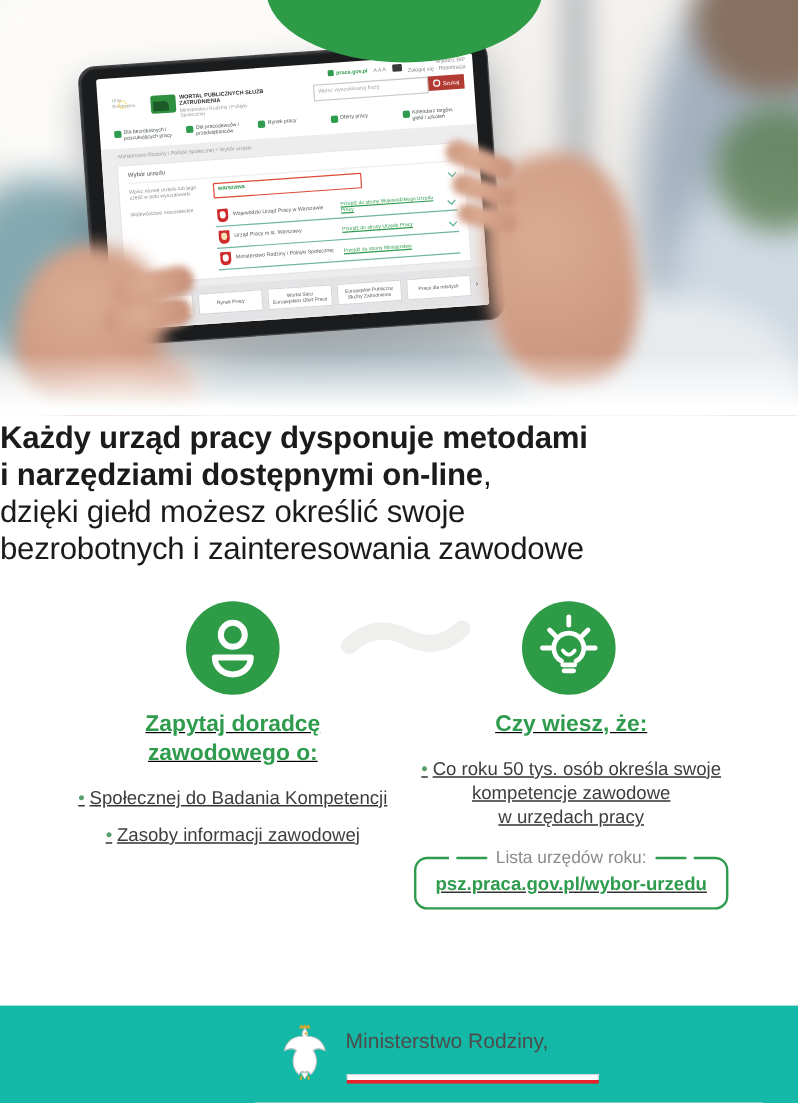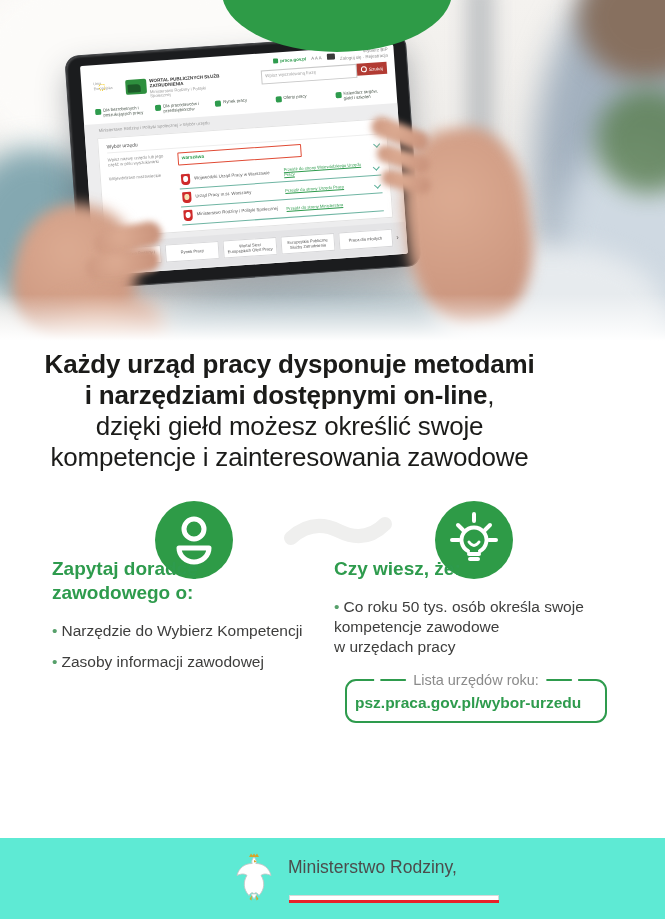--- a/index.html
+++ b/index.html
@@ -87,46 +87,46 @@
   .h-rf1{left:370px;top:124px;width:60px;height:20px;border-radius:10px;filter:blur(3px);transform:rotate(21deg);}
   .h-rf2{left:376px;top:150px;width:54px;height:18px;border-radius:9px;filter:blur(3px);transform:rotate(17deg);}
   .h-rf3{left:381px;top:173px;width:50px;height:17px;border-radius:9px;filter:blur(3px);transform:rotate(13deg);}
 
   .top-ellipse{position:absolute;left:222px;top:-68px;width:230px;height:120px;background:#2e9b47;
     border-radius:50%;z-index:6;}
   .photo-fade{position:absolute;left:0;top:294px;width:665px;height:53px;z-index:8;
     background:linear-gradient(180deg,rgba(255,255,255,0) 0%,#fff 88%);}
 
   
-  .headline{position:absolute;left:0;top:349px;width:579px;text-align:center;z-index:9;
+  .headline{position:absolute;left:0;top:349px;width:579px;text-align:left;z-index:9;
     font-size:26px;line-height:31px;color:#1b1b19;letter-spacing:-0.2px;}
   .headline .hl-b{font-weight:bold;}
   .icon-circle{position:absolute;width:78px;height:78px;border-radius:50%;background:#2e9b47;
     display:flex;align-items:center;justify-content:center;z-index:9;}
   .ic-person{left:155px;top:501px;}
   .ic-bulb{left:435px;top:501px;}
   .wave{position:absolute;left:283px;top:512px;z-index:9;}
-  .col{position:absolute;top:557px;width:284px;text-align:left;z-index:9;}
+  .col{position:absolute;top:592px;width:284px;text-align:center;z-index:9;text-decoration:underline;}
   .col-left{left:52px;}
   .col-right{left:334px;}
   .col-heading{font-size:19px;font-weight:bold;color:#2e9b4d;line-height:1.26;margin:0 0 16px;}
   .col-heading span{white-space:pre-line;}
   .item{margin-bottom:11px;font-size:15.5px;color:#3e3e3d;line-height:1.3;}
   .item .dot{color:#57a06b;margin-right:4px;}
   .item .item-text{white-space:pre-line;}
   .col-right .item{margin-bottom:13px;}
   .link-box{position:relative;margin:22px auto 0;width:242px;border:2px solid #2e9b4d;
     border-radius:11px;padding:13px 8px 9px;background:#fff;}
   .link-label{position:absolute;top:-9px;left:50%;transform:translateX(-50%);background:#fff;
     padding:0 6px;font-size:14.5px;color:#8b8b8b;white-space:nowrap;display:flex;align-items:center;gap:7px;}
   .link-label .dash{width:26px;height:2px;background:#2e9b4d;border-radius:1px;}
   .link-url{color:#2e9b4d;font-weight:bold;font-size:15.5px;margin-top:16px;}
 
   
-  .footer{position:absolute;left:0;bottom:0;width:665px;height:81px;background:#5eead4;z-index:9;}
+  .footer{position:absolute;left:0;bottom:0;width:665px;height:81px;background:#14b8a6;z-index:9;}
   .footer-inner{position:absolute;left:233px;top:13px;display:flex;gap:13px;}
   .ministry{font-size:17.5px;color:#4c4c4c;line-height:1.28;padding-top:5px;}
   .flagbar{position:absolute;left:289px;top:57px;width:210px;height:7px;}
   .flagbar .fw{height:3.5px;background:#fff;border:0.5px solid #d8d8d8;border-bottom:none;}
   .flagbar .fr{height:3px;background:#e8222a;}
 </style>
 </head>
 <body>
 
 <div class="poster">
@@ -259,21 +259,21 @@
     <div class="hand h-rf3"></div>
 
     <div class="top-ellipse"></div>
     <div class="photo-fade"></div>
   </div>
 
   <div class="headline">
     <div class="hl-b">Każdy urząd pracy dysponuje metodami</div>
     <div><span class="hl-b">i narzędziami dostępnymi on-line</span><span>,</span></div>
     <div>dzięki giełd możesz określić swoje</div>
-    <div>kompetencje i zainteresowania zawodowe</div>
+    <div>bezrobotnych i zainteresowania zawodowe</div>
   </div>
 
   <div class="icon-circle ic-person">
     <svg width="78" height="78" viewBox="0 0 78 78">
       <circle cx="39" cy="28" r="10" fill="none" stroke="#fff" stroke-width="5"></circle>
       <path d="M24,47 L54,47 A15,14 0 0 1 24,47 Z" fill="none" stroke="#fff" stroke-width="5" stroke-linejoin="round"></path>
     </svg>
   </div>
   <svg class="wave" width="110" height="46" viewBox="0 0 110 46">
     <path d="M8,26 q22,-20 48,-7 q26,13 46,-7" stroke="#efefee" stroke-width="14" fill="none" stroke-linecap="round"></path>
@@ -283,21 +283,21 @@
       <path d="M33,50 a12.5,12.5 0 1 1 12,0" fill="none" stroke="#fff" stroke-width="4" stroke-linecap="round"></path>
       <path d="M34,53 h10 M35,58 h8" stroke="#fff" stroke-width="4" stroke-linecap="round"></path>
       <path d="M34,41 q5,7 10,0" fill="none" stroke="#fff" stroke-width="3" stroke-linecap="round"></path>
       <path d="M39,13 v7 M17,39 h7 M54,39 h7 M23,24 l5,5 M55,24 l-5,5" stroke="#fff" stroke-width="4" stroke-linecap="round"></path>
     </svg>
   </div>
 
   <div class="col col-left">
     <h3 class="col-heading"><span>Zapytaj doradcę
 zawodowego o:</span></h3>
-    <div class="item"><span class="dot">•</span><span class="item-text">Narzędzie do Wybierz Kompetencji</span></div>
+    <div class="item"><span class="dot">•</span><span class="item-text">Społecznej do Badania Kompetencji</span></div>
     <div class="item"><span class="dot">•</span><span class="item-text">Zasoby informacji zawodowej</span></div>
   </div>
 
   <div class="col col-right">
     <h3 class="col-heading"><span>Czy wiesz, że:</span></h3>
     <div class="item"><span class="dot">•</span><span class="item-text">Co roku 50 tys. osób określa swoje
 kompetencje zawodowe
 w urzędach pracy</span></div>
     <div class="link-box">
       <span class="link-label">

